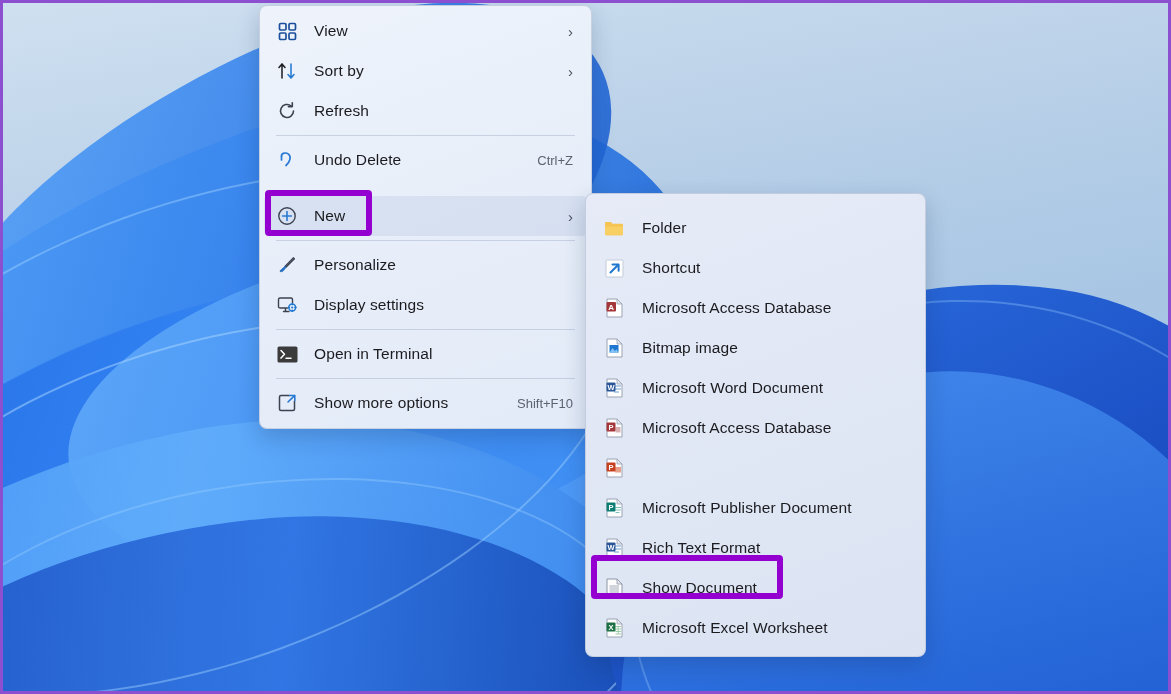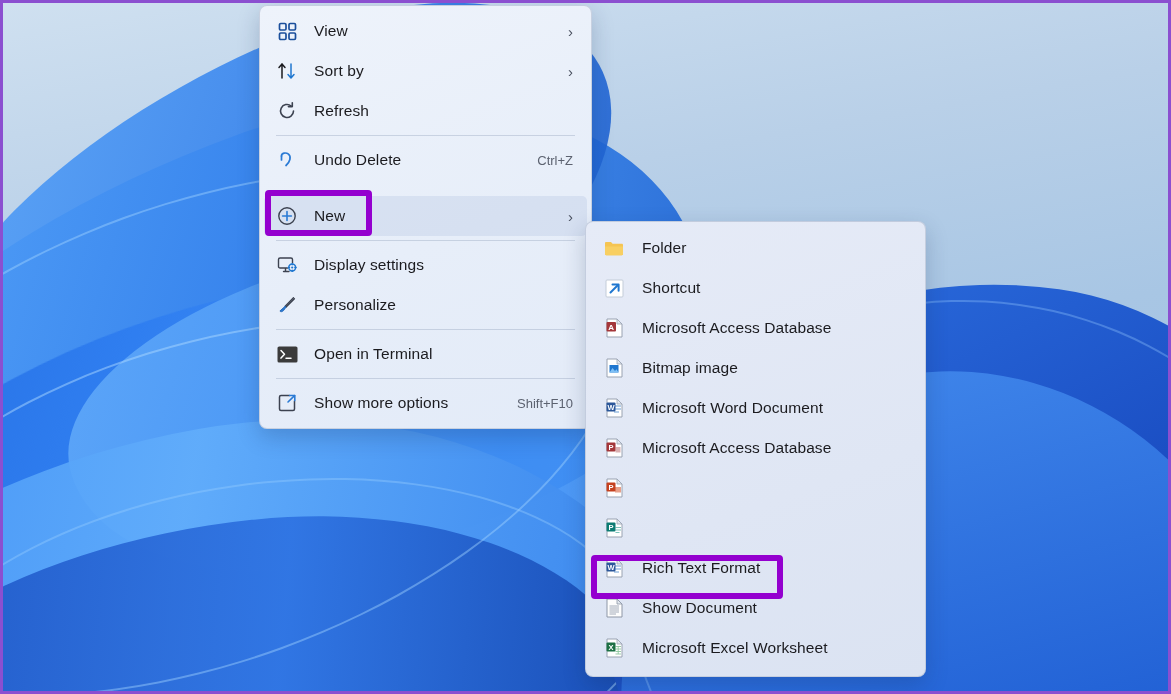--- a/index.html
+++ b/index.html
@@ -124,22 +124,21 @@
     top: 2px;
     width: 333px;
     background: linear-gradient(160deg, #eef3fb 0%, #e7eef9 55%, #e3ebf8 100%);
   }
 
   #new-submenu {
     left: 582px;
     top: 190px;
     width: 341px;
     background: linear-gradient(160deg, #e6ebf7 0%, #dfe6f4 60%, #dbe3f2 100%);
-    padding: 6px 4px 8px 4px;
-    margin-top: 28px;
+    padding: 14px 4px 8px 4px;
   }
 
   .menu-item {
     display: flex;
     align-items: center;
     height: 40px;
     padding: 0 10px 0 12px;
     border-radius: 5px;
     cursor: default;
     position: relative;
@@ -280,44 +279,44 @@
         </svg>
       </span>
       <span class="mi-label">New</span>
       <span class="mi-chevron">›</span>
     </div>
 
     <div class="separator"></div>
 
     <div class="menu-item">
       <span class="mi-icon">
+        <svg width="20" height="20" viewBox="0 0 20 20">
+          <path d="M16.5 2.8 L8.2 11.2" stroke="#3c4250" stroke-width="1.4" stroke-linecap="round"></path>
+          <path d="M17.4 3.7 L9.1 12.1" stroke="#3c4250" stroke-width="1.4" stroke-linecap="round"></path>
+          <path d="M8.2 11.2 L9.1 12.1 L6.5 15.6 C5.4 17 3.4 17 2.9 16 L8.2 11.2 Z" fill="#2a7ad4" stroke="#1f63b4" stroke-width="0.9" stroke-linejoin="round"></path>
+        </svg>
+      </span>
+      <span class="mi-label">Personalize</span>
+    </div>
+
+    <div class="menu-item">
+      <span class="mi-icon">
         <svg width="21" height="21" viewBox="0 0 21 21">
           <rect x="1.5" y="3" width="14" height="10" rx="1.6" fill="none" stroke="#3c4250" stroke-width="1.4"></rect>
           <path d="M6.5 16.5 L12 16.5" stroke="#3c4250" stroke-width="1.4" stroke-linecap="round"></path>
           <path d="M8.5 13 L8.5 16.5" stroke="#3c4250" stroke-width="1.4"></path>
           <circle cx="15.2" cy="12.5" r="4.4" fill="#e9eff9"></circle>
           <circle cx="15.2" cy="12.5" r="3.4" fill="none" stroke="#1f77d0" stroke-width="1.5"></circle>
           <circle cx="15.2" cy="12.5" r="1.1" fill="#1f77d0"></circle>
           <path d="M15.2 8.6 L15.2 9.8 M15.2 15.2 L15.2 16.4 M11.3 12.5 L12.5 12.5 M17.9 12.5 L19.1 12.5" stroke="#1f77d0" stroke-width="1.4" stroke-linecap="round"></path>
         </svg>
       </span>
       <span class="mi-label">Display settings</span>
     </div>
 
-    <div class="menu-item">
-      <span class="mi-icon">
-        <svg width="20" height="20" viewBox="0 0 20 20">
-          <path d="M16.5 2.8 L8.2 11.2" stroke="#3c4250" stroke-width="1.4" stroke-linecap="round"></path>
-          <path d="M17.4 3.7 L9.1 12.1" stroke="#3c4250" stroke-width="1.4" stroke-linecap="round"></path>
-          <path d="M8.2 11.2 L9.1 12.1 L6.5 15.6 C5.4 17 3.4 17 2.9 16 L8.2 11.2 Z" fill="#2a7ad4" stroke="#1f63b4" stroke-width="0.9" stroke-linejoin="round"></path>
-        </svg>
-      </span>
-      <span class="mi-label">Personalize</span>
-    </div>
-
     <div class="separator"></div>
 
     <div class="menu-item">
       <span class="mi-icon">
         <svg width="21" height="17" viewBox="0 0 21 17">
           <rect x="0.5" y="0.5" width="20" height="16" rx="1.6" fill="#3b3b3b"></rect>
           <path d="M4 4.5 L7.5 8.3 L4 12.1" fill="none" stroke="#ffffff" stroke-width="1.5" stroke-linecap="round" stroke-linejoin="round"></path>
           <path d="M9 12.3 L14 12.3" stroke="#ffffff" stroke-width="1.5" stroke-linecap="round"></path>
         </svg>
       </span>
@@ -427,20 +426,21 @@
     <div class="menu-item">
       <span class="mi-icon">
         <svg width="17" height="20" viewBox="0 0 17 20">
           <path d="M1 1 L11 1 L16 6 L16 19 L1 19 Z" class="file-base"></path>
           <path d="M11 1 L16 6 L11 6 Z" fill="#e3e8ef" stroke="#9aa3b2" stroke-width="0.8"></path>
           <path d="M9.5 9.5 L15 9.5 M9.5 12 L15 12 M9.5 14.5 L13.5 14.5" stroke="#7fc4bb" stroke-width="1.1"></path>
           <rect x="0.5" y="4.5" width="9" height="9" rx="1" fill="#0d7c73"></rect>
           <text x="5" y="11.6" font-family="Liberation Sans, sans-serif" font-size="7.5" font-weight="bold" fill="#ffffff" text-anchor="middle">P</text>
         </svg>
       </span>
+      <span class="mi-label">Microsoft Publisher Document</span>
     </div>
 
     <div class="menu-item">
       <span class="mi-icon">
         <svg width="17" height="20" viewBox="0 0 17 20">
           <path d="M1 1 L11 1 L16 6 L16 19 L1 19 Z" class="file-base"></path>
           <path d="M11 1 L16 6 L11 6 Z" fill="#e3e8ef" stroke="#9aa3b2" stroke-width="0.8"></path>
           <path d="M8 8 L15 8 M8 11 L15 11 M8 14 L13 14" stroke="#6e9fd4" stroke-width="1.1"></path>
           <rect x="0.5" y="4.5" width="9" height="9" rx="1" fill="#2b579a"></rect>
           <text x="5" y="11.6" font-family="Liberation Sans, sans-serif" font-size="7.5" font-weight="bold" fill="#ffffff" text-anchor="middle">W</text>

